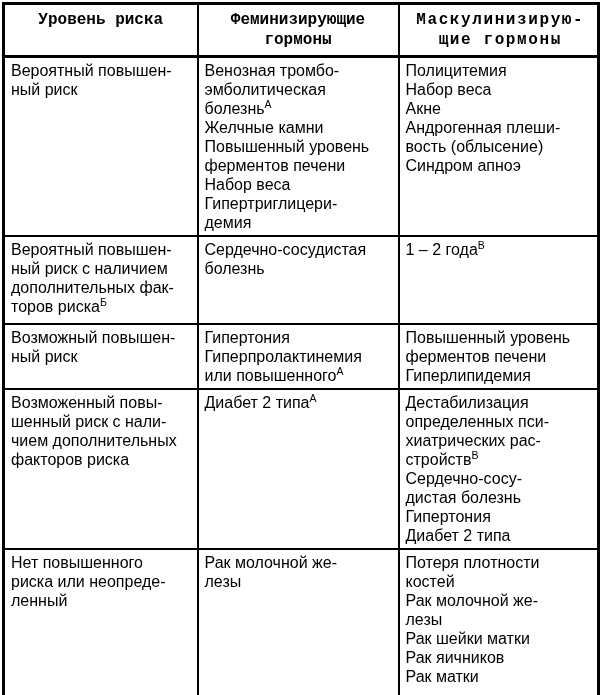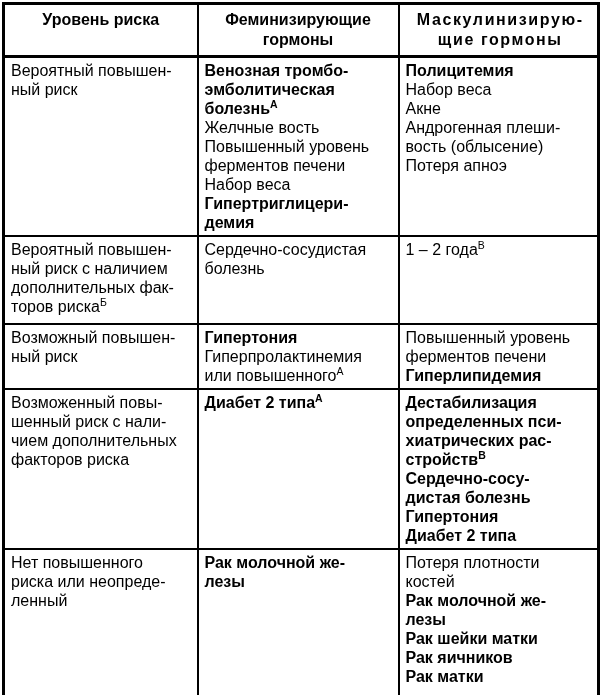--- a/index.html
+++ b/index.html
@@ -44,29 +44,29 @@
     line-height: 20px;
     padding-top: 5px;
   }
   .th-risk  { text-align: center; }
   .th-fem   { text-align: center; }
   .th-masc  { letter-spacing: 1.6px; padding-left: 6px; padding-right: 2px; margin-left: 24px; }
   .col-risk { width: 194px; }
   .col-fem  { width: 201px; }
   .col-masc { width: 200px; }
 
-  thead tr { height: 53px; }
+  thead tr { height: 53px; font-family: Liberation Mono, monospace; }
   tbody tr:nth-child(1) { height: 175px; }
   tbody tr:nth-child(2) { height: 88px; }
   tbody tr:nth-child(3) { height: 54px; }
   tbody tr:nth-child(4) { height: 155px; margin-left: 8px; }
   tbody tr:nth-child(5) { height: 174px; }
 
   .entry { white-space: pre-line; }
-  .entry.bold { font-weight: bold; }
+  .entry.bold { font-weight: normal; }
   sup {
     font-size: 10.5px;
     line-height: 0;
     vertical-align: super;
     letter-spacing: 0;
   }
 </style>
 </head>
 <body>
 
@@ -85,25 +85,25 @@
         <th class="th-masc">Маскулинизирую-
 щие гормоны</th>
       </tr>
     </thead>
     <tbody>
         <tr>
           <td><div class="entry"><span>Вероятный повышен-
 ный риск</span></div></td>
           <td><div class="entry bold"><span>Венозная тромбо-
 эмболитическая
-болезнь</span><sup>А</sup></div><div class="entry"><span>Желчные вость</span></div><div class="entry"><span>Повышенный уровень
+болезнь</span><sup>А</sup></div><div class="entry"><span>Желчные камни</span></div><div class="entry"><span>Повышенный уровень
 ферментов печени</span></div><div class="entry"><span>Набор веса</span></div><div class="entry bold"><span>Гипертриглицери-
 демия</span></div></td>
           <td><div class="entry bold"><span>Полицитемия</span></div><div class="entry"><span>Набор веса</span></div><div class="entry"><span>Акне</span></div><div class="entry"><span>Андрогенная плеши-
-вость (облысение)</span></div><div class="entry"><span>Потеря апноэ</span></div></td>
+вость (облысение)</span></div><div class="entry"><span>Синдром апноэ</span></div></td>
         </tr>
         <tr>
           <td><div class="entry"><span>Вероятный повышен-
 ный риск с наличием
 дополнительных фак-
 торов риска</span><sup>Б</sup></div></td>
           <td><div class="entry"><span>Сердечно-сосудистая
 болезнь</span></div></td>
           <td><div class="entry"><span>1 – 2 года</span><sup>В</sup></div></td>
         </tr>

